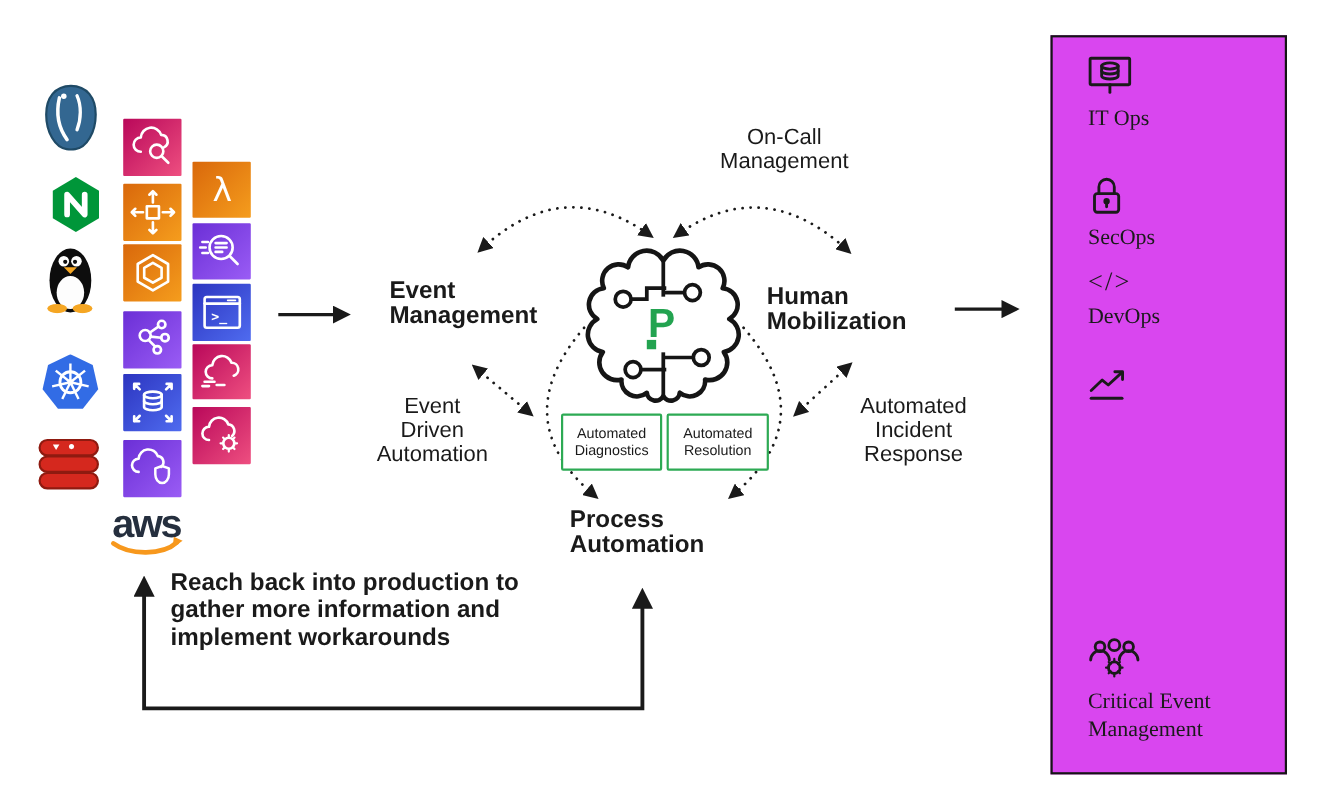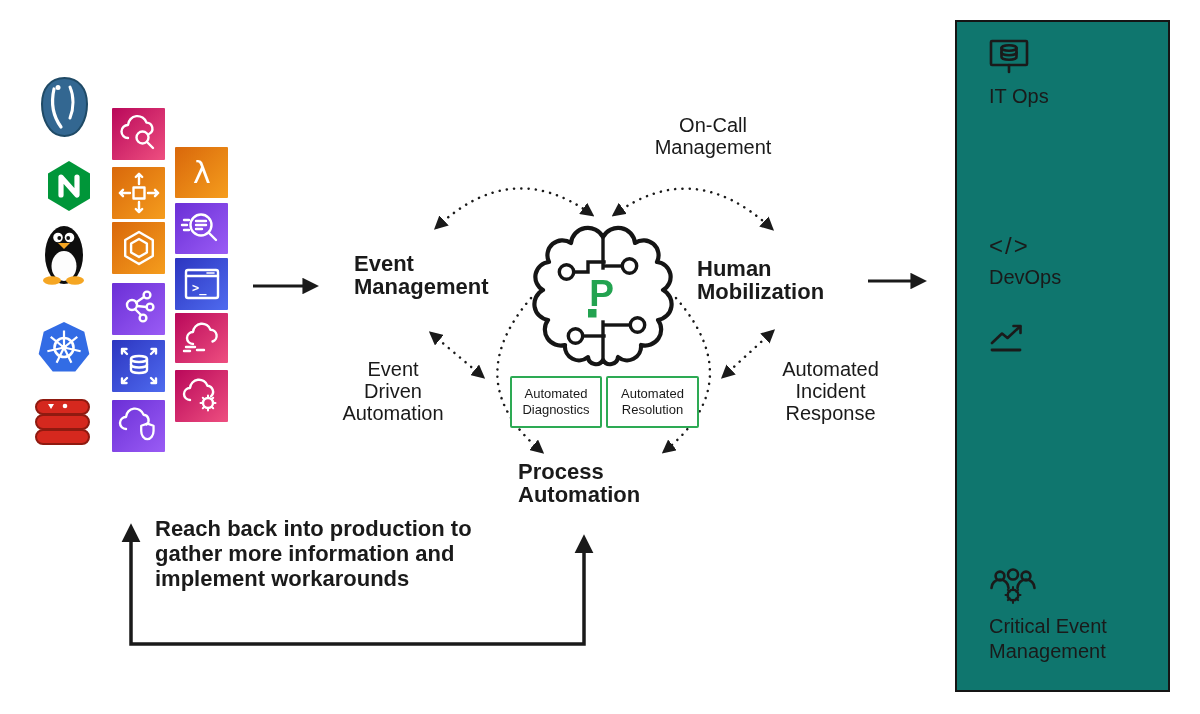--- a/index.html
+++ b/index.html
@@ -9,22 +9,22 @@
   .ml{white-space:pre-line;}
   .lbl{font-size:20px;line-height:22px;text-align:center;}
   .ttl{font-size:22px;line-height:23px;font-weight:bold;}
   .ttl-left{text-align:left;}
   svg{display:block;}
   #overlay{position:absolute;left:0;top:0;z-index:1;}
   .txt{z-index:2;}
   .gbox{position:absolute;z-index:2;border:2px solid #2daa54;background:#fff;border-radius:2px;
         display:flex;align-items:center;justify-content:center;text-align:center;
         font-size:13px;line-height:16px;}
-  .panel{position:absolute;left:955px;top:20px;width:211px;height:668px;border:2.5px solid #151515;
-         background:#0f766e;z-index:2;}
+  .panel{position:absolute;left:955px;top:32px;width:211px;height:668px;border:2.5px solid #151515;
+         background:#d946ef;z-index:2;font-family:Liberation Serif, serif;}
   .panel-item{position:absolute;left:32px;}
   .pi-label{font-size:20px;line-height:25px;margin-top:8px;white-space:pre-line;}
   .code-glyph{font-size:24px;font-weight:500;letter-spacing:2px;}
   .awsicon{position:absolute;border-radius:1px;z-index:2;display:flex;align-items:center;justify-content:center;}
   .bg-orange{background:linear-gradient(135deg,#d9680b,#f59d1d);}
   .bg-pink{background:linear-gradient(135deg,#b9085a,#ee4f80);}
   .bg-purple{background:linear-gradient(135deg,#6b2fd6,#9a5cf5);}
   .bg-blue{background:linear-gradient(135deg,#2c35c0,#4f6bef);}
   .wl{stroke:#fff;stroke-width:2.4;fill:none;stroke-linecap:round;stroke-linejoin:round;}
   .pk{stroke:#1a1a1a;stroke-width:2.6;fill:none;stroke-linecap:round;stroke-linejoin:round;}
@@ -235,20 +235,27 @@
   <div class="awsicon bg-pink" style="left:175px;top:370px;width:53px;height:52px;">
     <svg width="52" height="52" viewBox="0 0 52 52">
         <g class="wl">
       <path d="M14 30 a6 6 0 0 1 0-12 a9 9 0 0 1 17.5-2.2 a6 6 0 0 1 3.5 10.5"></path>
       <circle cx="32" cy="33" r="5"></circle>
       <path d="M32 25.5 v2 M32 38.5 v2 M24.5 33 h2 M37.5 33 h2 M26.8 27.8 l1.5 1.5 M35.7 36.7 l1.5 1.5 M37.2 27.8 l-1.5 1.5 M28.3 36.7 l-1.5 1.5" stroke-width="2"></path>
     </g>
       </svg>
   </div>
 
+  <div class="abs txt" style="left:96px;top:452px;">
+    <svg width="74" height="58" viewBox="0 0 74 58">
+      <text x="37" y="36" text-anchor="middle" font-size="36" font-weight="bold" fill="#252F3E" letter-spacing="-2" font-family="Liberation Sans, sans-serif">aws</text>
+      <path d="M7 42 C 22 53, 52 53, 65 41" stroke="#F7981D" stroke-width="4.2" fill="none" stroke-linecap="round"></path>
+      <polygon points="62,36 70,39.5 61,46" fill="#F7981D"></polygon>
+    </svg>
+  </div>
 
   <div class="abs txt lbl ml" style="left:618px;top:114px;width:190px;">On-Call
 Management</div>
 
   <div class="abs txt ttl ttl-left ml" style="left:354px;top:252px;width:180px;">Event
 Management</div>
   <div class="abs txt ttl ml" style="left:697px;top:257px;width:152px;">Human
 Mobilization</div>
 
   <div class="abs txt lbl ml" style="left:318px;top:358px;width:150px;">Event
@@ -278,20 +285,31 @@
         <rect x="2" y="3" width="36" height="24" rx="1"></rect>
         <path d="M20 27 V34"></path>
         <ellipse cx="20" cy="10" rx="7.5" ry="2.8"></ellipse>
         <path d="M12.5 10 V19 a7.5 2.8 0 0 0 15 0 V10"></path>
         <path d="M12.5 14.5 a7.5 2.8 0 0 0 15 0"></path>
       </g>
         </svg>
       <div class="pi-label">IT Ops</div>
     </div>
 
+    <div class="panel-item" style="top:124px;">
+      <svg width="34" height="38" viewBox="0 0 34 38">
+          <g class="pk">
+        <path d="M10 18 V12 a7 7 0 0 1 14 0 V18"></path>
+        <rect x="6" y="18" width="22" height="17" rx="2.5"></rect>
+        <circle cx="17" cy="25" r="1.6" fill="#1a1a1a"></circle>
+        <path d="M17 26 V30"></path>
+      </g>
+        </svg>
+      <div class="pi-label">SecOps</div>
+    </div>
 
     <div class="panel-item" style="top:210px;">
       <div class="code-glyph">&lt;/&gt;</div>
       <div class="pi-label" style="margin-top:5px;">DevOps</div>
     </div>
 
     <div class="panel-item" style="top:300px;">
       <svg width="40" height="33" viewBox="0 0 40 33">
           <g class="pk">
         <path d="M3 21 L13 11.5 L18.5 16 L31 4.5"></path>

